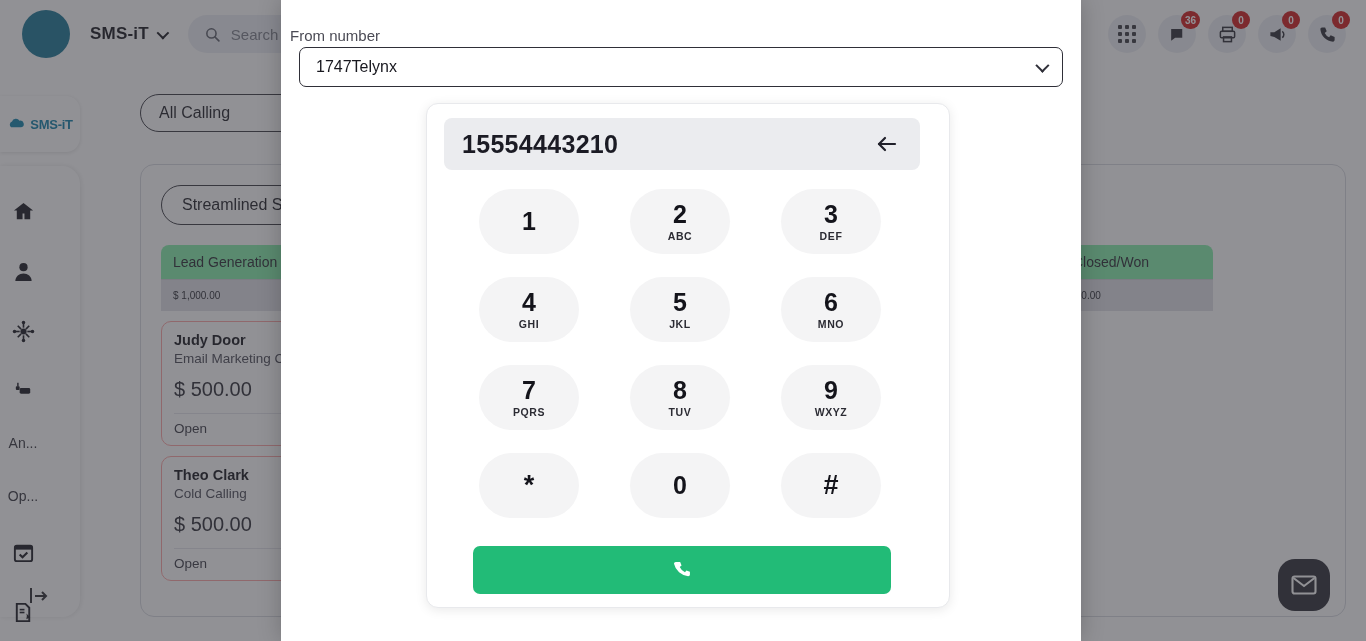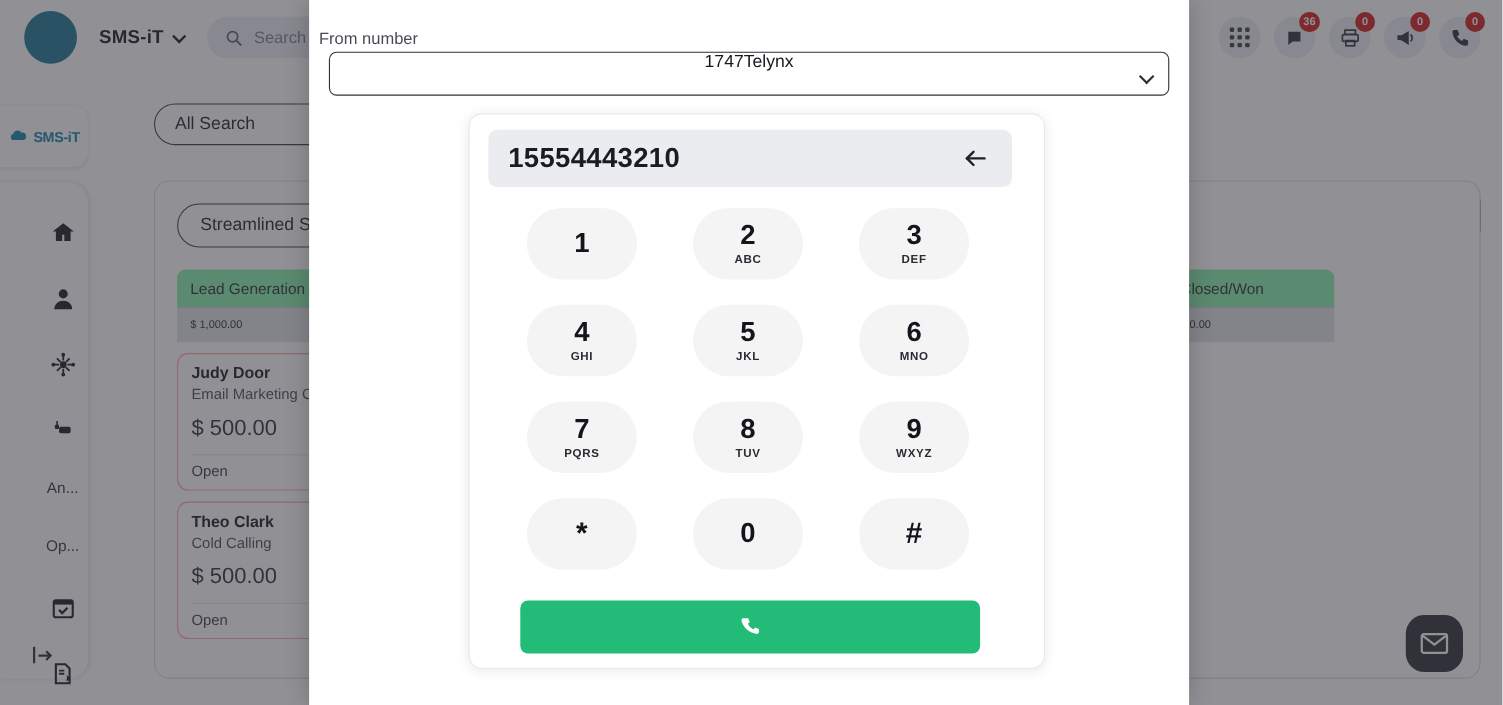--- a/index.html
+++ b/index.html
@@ -53,21 +53,21 @@
     position: absolute; top: 96px; left: 0; width: 80px; height: 56px;
     background: #ffffff; border-radius: 0 14px 14px 0;
     display: flex; align-items: center; justify-content: center; gap: 3px;
     box-shadow: 0 1px 4px rgba(0,0,0,.12);
   }
   .logo-badge .lg-txt { font-size: 13px; font-weight: bold; color: #0f7fa8; letter-spacing: -.3px; }
   .sidebar {
     position: absolute; top: 166px; left: 0; width: 80px; bottom: 24px;
     background: #ffffff; border-radius: 0 18px 18px 0;
     box-shadow: 1px 0 5px rgba(0,0,0,.10);
-    display: flex; flex-direction: column; align-items: flex-end;
+    display: flex; flex-direction: column; align-items: flex-start;
     padding-top: 34px; gap: 37px;
   }
   .sb-item { width: 46px; height: 28px; display: flex; align-items: center; justify-content: center; }
   .sb-lbl { font-size: 14px; color: #34343c; }
   .sb-toggle {
     position: absolute; left: 30px; bottom: 14px; display: flex; align-items: center; gap: 1px;
   }
   .sb-toggle .bar { width: 2px; height: 15px; background: #2a2a30; }
 
   
@@ -137,21 +137,21 @@
     background: #ffffff; box-shadow: 0 0 22px rgba(0,0,0,.22);
   }
   .field-label {
     position: absolute; left: 9px; top: 27px;
     font-size: 15px; color: #4b4b55;
   }
   .select-box {
     position: absolute; left: 18px; top: 47px; width: 764px; height: 40px;
     border: 1px solid #2f2f38; border-radius: 7px;
     display: flex; align-items: center; padding: 0 16px;
-    font-size: 16px; color: #18181f; background: #fff; flex-direction: column;
+    font-size: 16px; color: #18181f; background: #fff;
   }
   .select-box .chev {
     margin-left: auto; width: 10px; height: 10px;
     border-right: 2px solid #2f2f38; border-bottom: 2px solid #2f2f38;
     transform: rotate(45deg) translateY(-2px);
   }
 
   .dialpad {
     position: absolute; left: 145px; top: 103px; width: 524px; height: 505px;
     background: #ffffff; border: 1px solid #e8e9ec; border-radius: 12px;
@@ -340,21 +340,21 @@
         <span class="bar"></span>
         <svg width="16" height="14" viewBox="0 0 16 14">
           <line x1="2" y1="7" x2="13" y2="7" stroke="#2a2a30" stroke-width="2"></line>
           <path d="M9 3l4 4-4 4" fill="none" stroke="#2a2a30" stroke-width="2"></path>
         </svg>
       </div>
     </div>
 
     <div class="content">
       <div class="statusfilter">
-        <span>All Search</span>
+        <span>All Calling</span>
       </div>
 
       <div class="actionrow">
         <div class="btn-red">
           <span>ve</span>
         </div>
         <div class="btn-dark">
           <svg width="14" height="14" viewBox="0 0 14 14">
             <line x1="7" y1="1" x2="7" y2="13" stroke="#fff" stroke-width="2"></line>
             <line x1="1" y1="7" x2="13" y2="7" stroke="#fff" stroke-width="2"></line>

